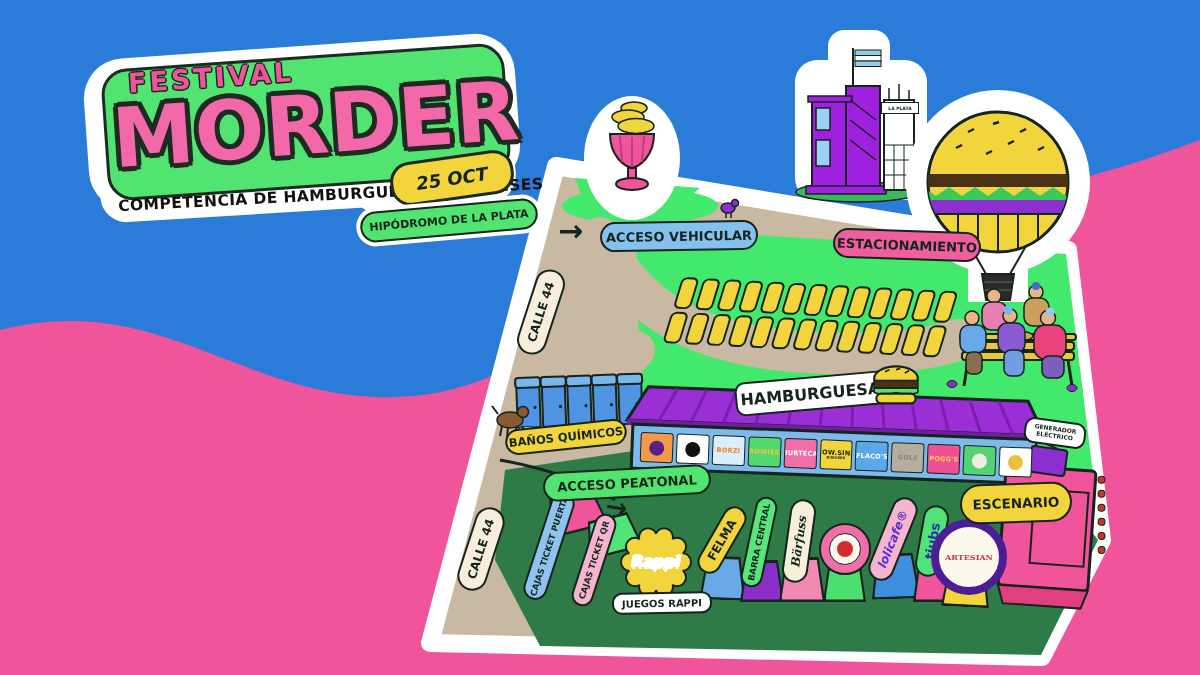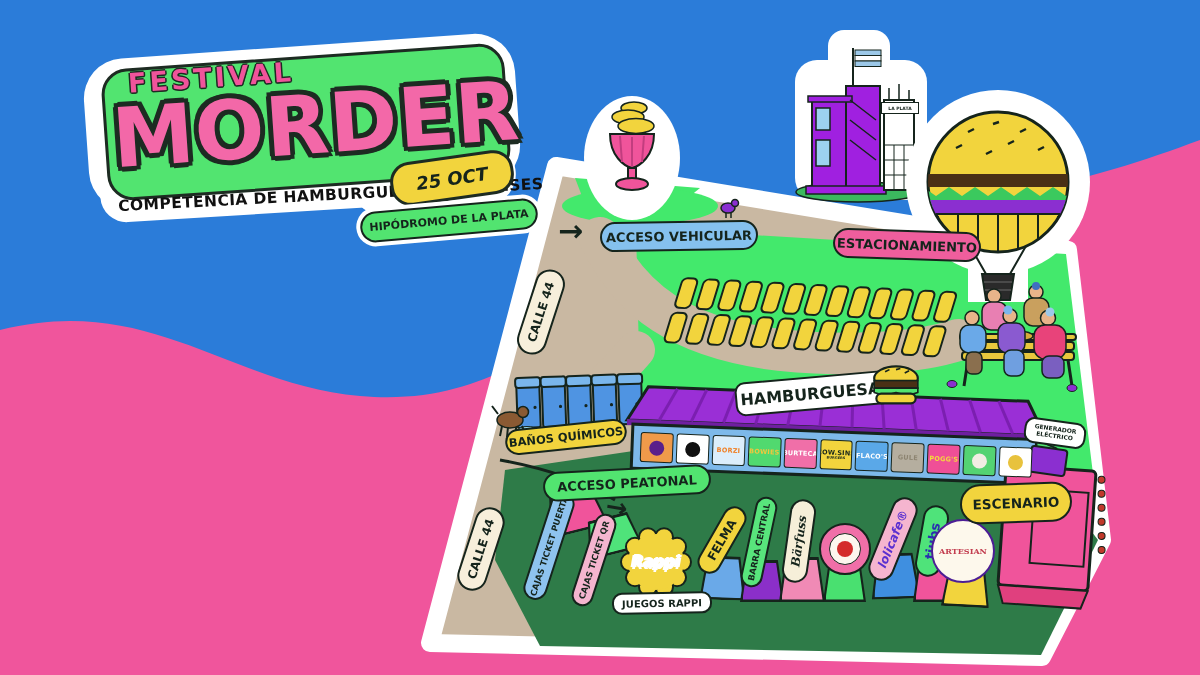--- a/index.html
+++ b/index.html
@@ -47,21 +47,21 @@
   
   .stall-out{position:absolute;z-index:4;clip-path:polygon(14% 0%,86% 0%,100% 100%,0% 100%);
     background:#15241c;}
   .stall-in{position:absolute;left:2.5px;top:2.5px;right:2.5px;bottom:2.5px;
     clip-path:polygon(14% 0%,86% 0%,100% 100%,0% 100%);}
   .badge{position:absolute;z-index:5;border-radius:50%;background:#f06fa8;border:2px solid #15241c;
     display:flex;align-items:center;justify-content:center;}
   .badge .b-mid{width:62%;height:62%;border-radius:50%;background:#fdf6ee;border:1.5px solid #15241c;
     display:flex;align-items:center;justify-content:center;}
   .badge .b-core{width:55%;height:55%;border-radius:50%;background:#d42b2b;}
-  .cloudtag{position:absolute;z-index:5;border-radius:50%;background:#fdf8ec;border:2px solid #4c1d95;
+  .cloudtag{position:absolute;z-index:5;border-radius:50%;background:#fdf8ec;border:8px solid #4c1d95;
     display:flex;align-items:center;justify-content:center;text-align:center;
     font-family:"DejaVu Serif","Liberation Serif",serif;}
   
   .rappi-badge{position:absolute;left:620px;top:526px;width:72px;height:72px;z-index:5;}
   .rappi-badge svg{position:absolute;inset:0;}
   .rappi-txt{position:absolute;inset:0;display:flex;align-items:center;justify-content:center;
     font-size:15px;font-weight:800;font-style:italic;color:#ffffff;z-index:2;
     text-shadow:1.5px 0 #fff,-1.5px 0 #fff,0 1.5px #fff,0 -1.5px #fff;}
   .tiny-lbl{position:absolute;z-index:6;background:#fff;border:1px solid #15241c;
     display:flex;align-items:center;justify-content:center;font-weight:700;color:#15241c;}

